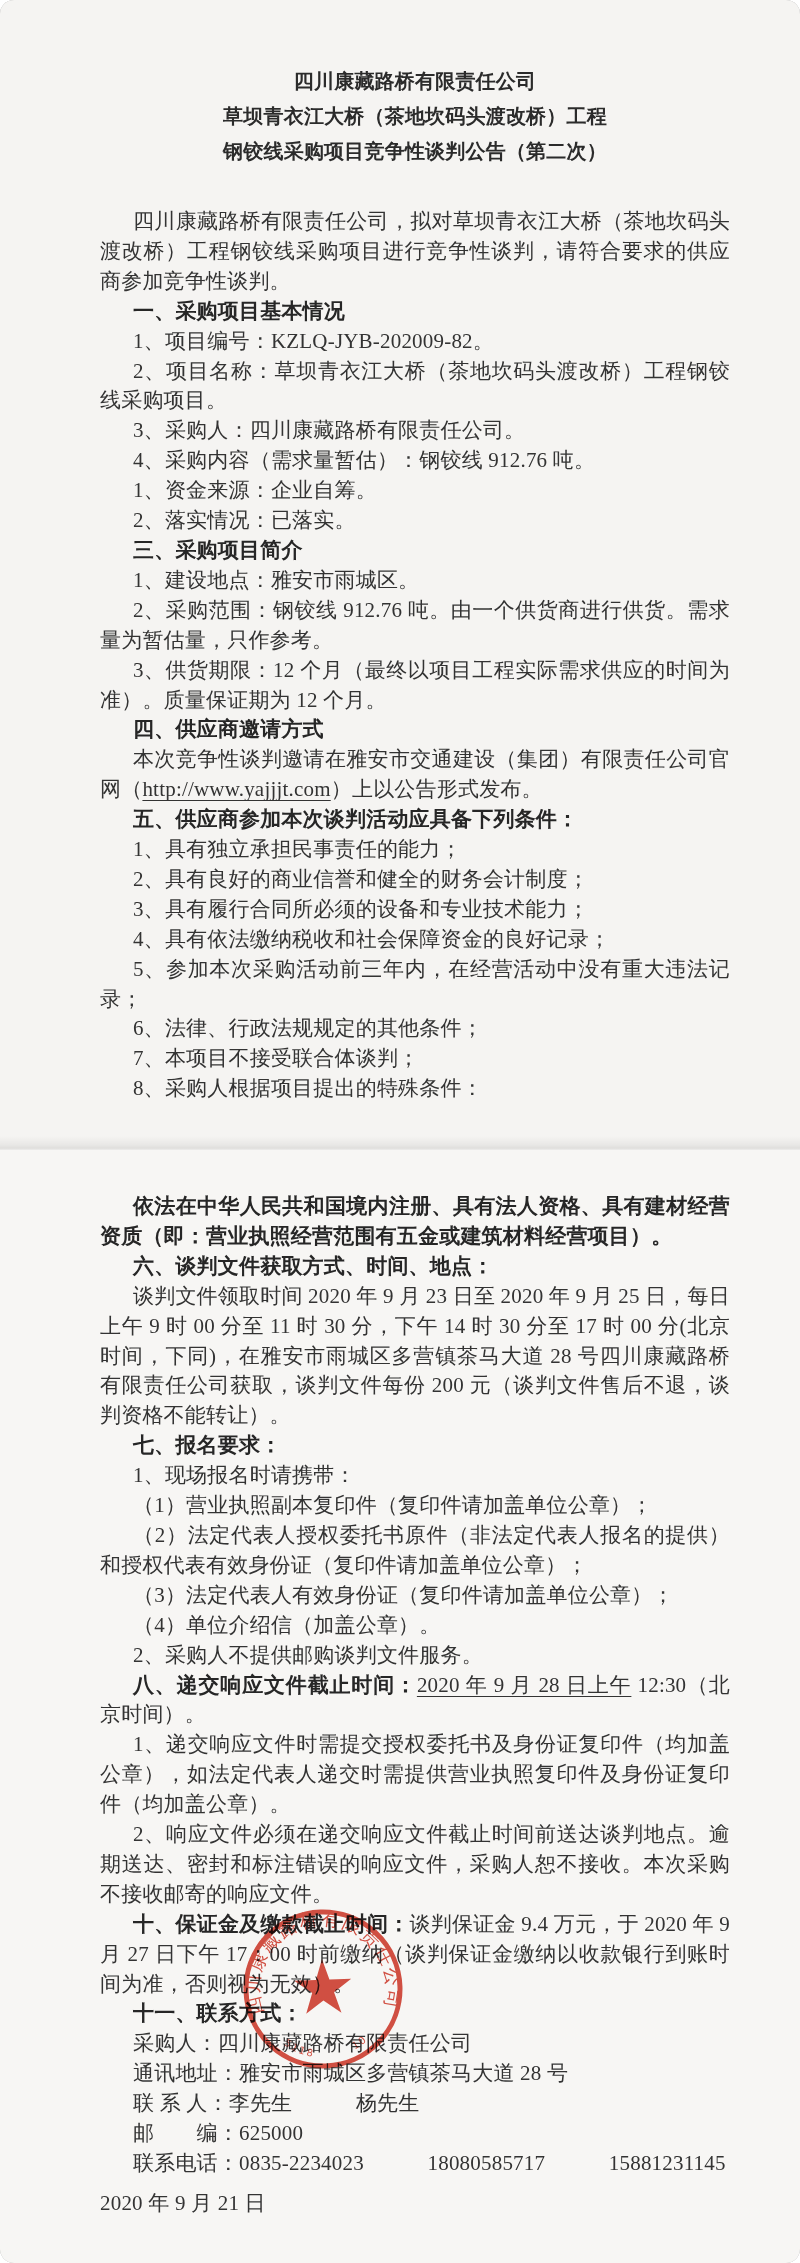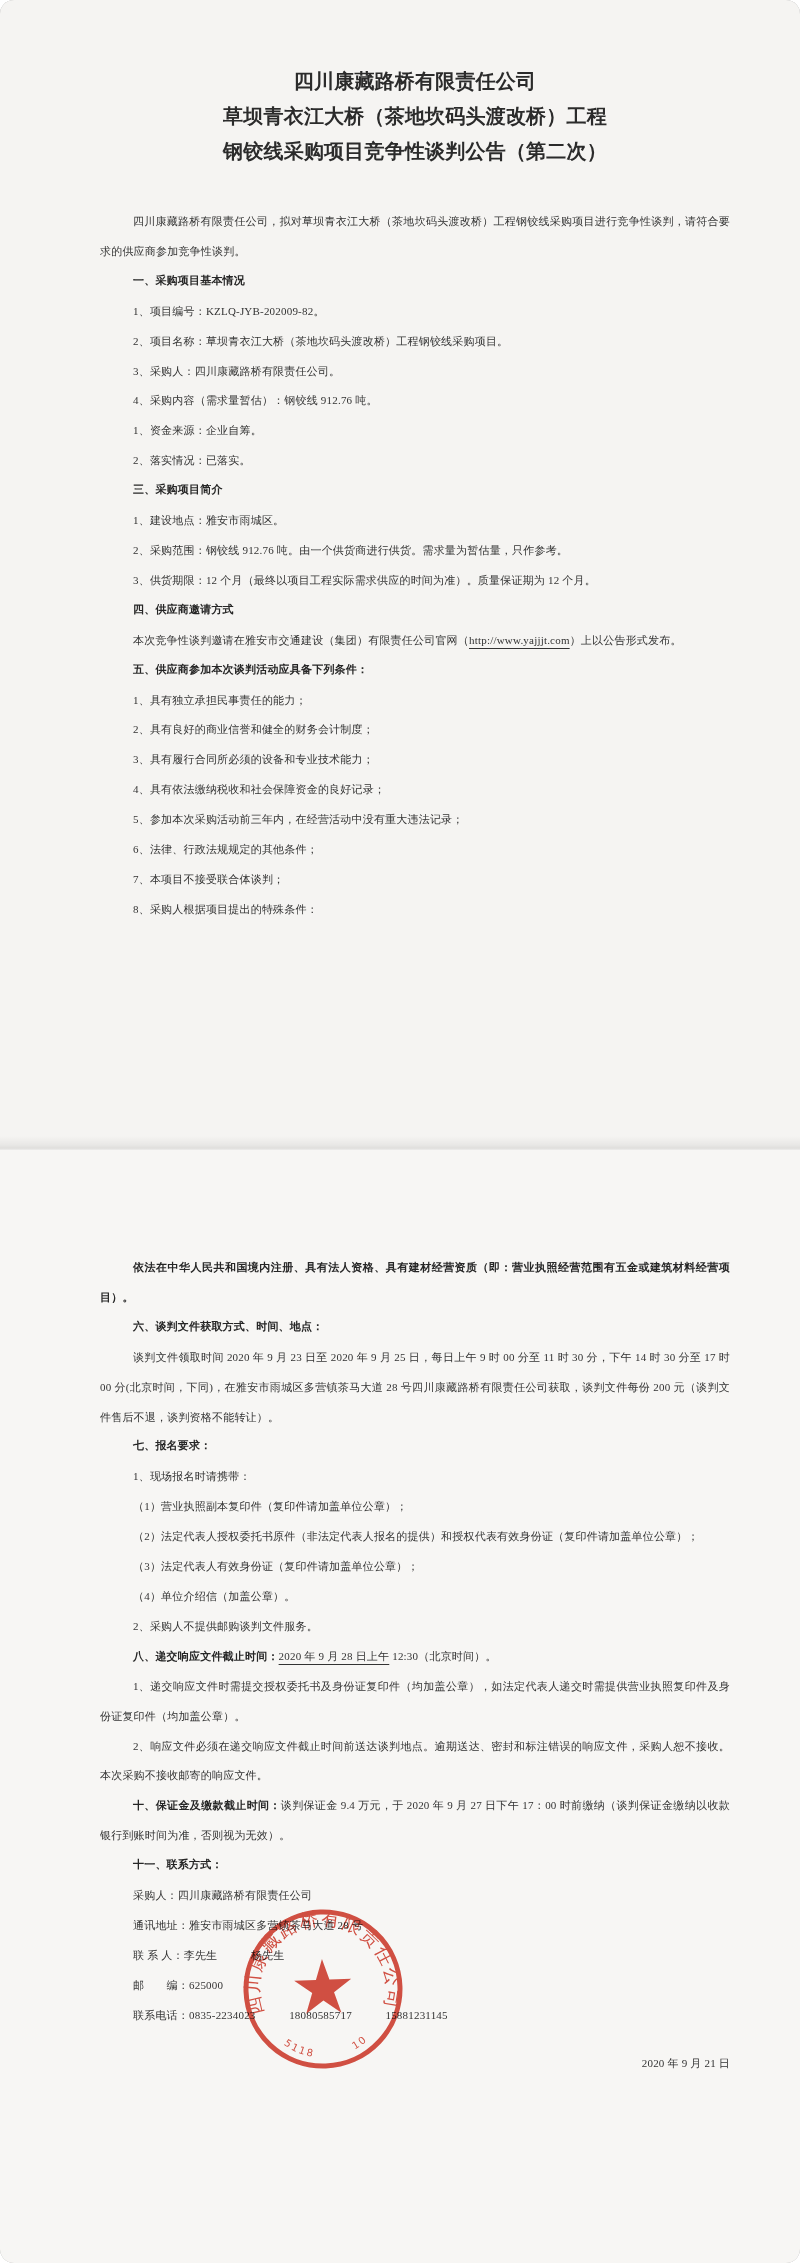--- a/index.html
+++ b/index.html
@@ -23,55 +23,55 @@
   .page {
     position: absolute;
     left: 0;
     width: 800px;
     box-sizing: border-box;
     padding-left: 100px;
     padding-right: 70px;
     overflow: hidden;
   }
   .page-1 { top: 0; height: 1150px; padding-top: 64px; background: #f5f4f2; }
-  .page-2 { top: 1150px; height: 1113px; padding-top: 103px; background: #f7f6f4; }
+  .page-2 { top: 1150px; height: 1113px; padding-top: 42px; background: #f7f6f4; }
   .page-divider {
     position: absolute;
     top: 1136px; left: 0;
     width: 800px; height: 22px;
     background: linear-gradient(to bottom,
       rgba(0,0,0,0.00) 0%,
       rgba(0,0,0,0.05) 40%,
       rgba(0,0,0,0.09) 55%,
       rgba(255,255,255,0.45) 70%,
       rgba(0,0,0,0.00) 100%);
     pointer-events: none;
   }
   p.blk {
     margin: 0;
-    font-size: 11px;
+    font-size: 21px;
     line-height: 29.9px;
     text-align: justify;
     text-indent: 33px;
     letter-spacing: 0.2px;
   }
   p.title {
     font-size: 20px;
     line-height: 35px;
     font-weight: bold;
     text-align: center;
     text-indent: 0;
     color: #2b2b2b;
   }
   p.title + p.para, p.title + p.heading { margin-top: 38px; }
-  p.heading { font-weight: bold; color: #262626; font-family: Liberation Mono, monospace; }
+  p.heading { font-weight: bold; color: #262626; }
   p.date {
-    text-align: right;
+    text-align: left;
     text-indent: 0;
-    margin-top: 18px;
+    margin-top: 10px;
   }
   span.bold { font-weight: bold; color: #262626; }
   span.underline {
     text-decoration: underline;
     text-underline-offset: 4px;
     text-decoration-thickness: 1px;
     font-family: Liberation Serif, serif;
   }
   .seal {
     position: absolute;

